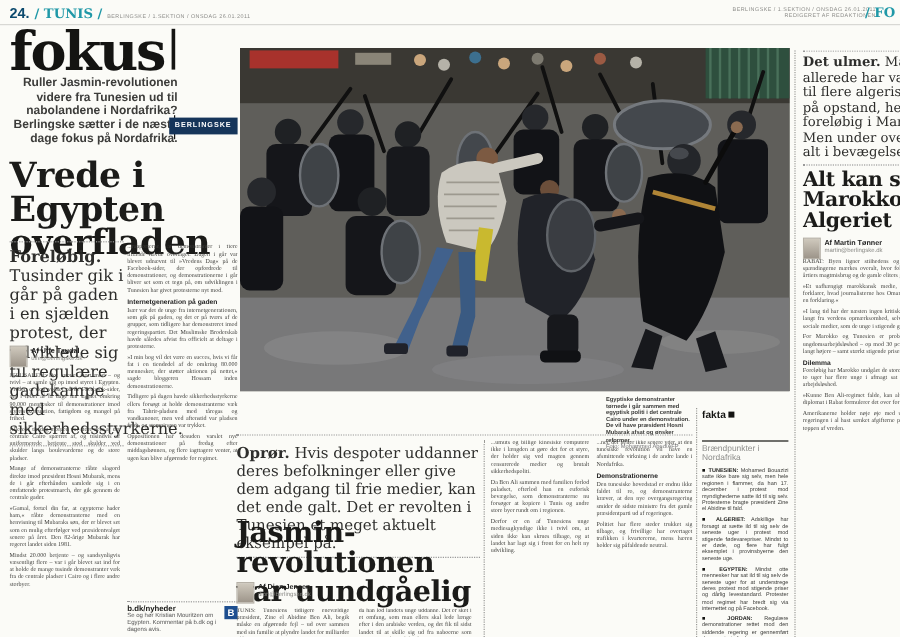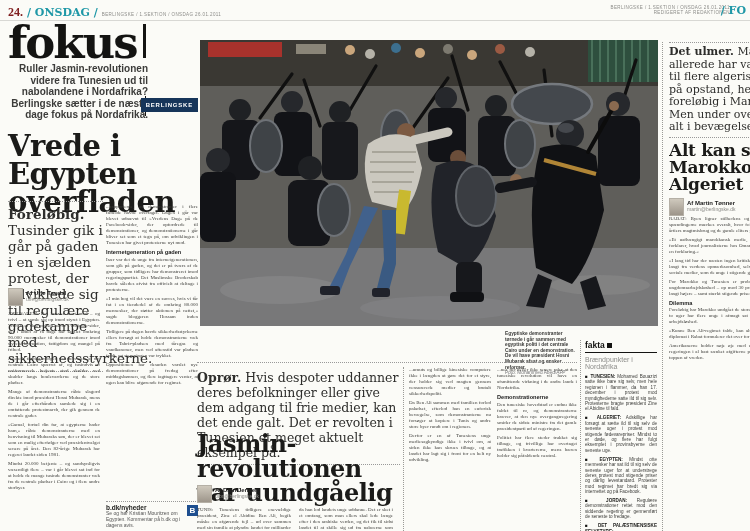--- a/index.html
+++ b/index.html
@@ -2,21 +2,21 @@
 <html><head>
 <meta charset="utf-8">
 <style>
   html,body{margin:0;padding:0;background:#e8e8e4;}
   .page{position:relative;width:750px;height:531px;background:#fbfbf7;overflow:hidden;
         font-family:"Liberation Serif",serif;color:#2b2b29;}
   .abs{position:absolute;}
 
   
   .topbar{position:absolute;left:8px;top:2px;right:4px;height:18px;}
-  .pgnum{font-family:Liberation Serif, serif;font-weight:bold;font-size:12px;color:#7f1d1d;}
+  .pgnum{font-family:Liberation Sans, sans-serif;font-weight:bold;font-size:12px;color:#0c4a6e;}
   .teal{color:#1f98a7;font-family:"DejaVu Serif",serif;font-weight:bold;font-size:11px;}
   .tinyinfo{font-family:"Liberation Sans",sans-serif;font-size:4.5px;color:#8b8b88;
             letter-spacing:.4px;text-transform:uppercase;}
   .topright{position:absolute;right:16px;top:3px;text-align:right;line-height:5px;}
   .topright-sec{position:absolute;right:0px;top:2px;}
   .toprule{position:absolute;left:0;right:0;top:20px;border-top:1px solid #d8d8d4;}
 
   
   .mast{left:8px;top:24px;width:190px;height:96px;}
   .fokus-logo{font-family:"DejaVu Serif",serif;font-weight:bold;font-size:45px;line-height:38px;
@@ -76,21 +76,21 @@
   .colB{left:299px;top:507px;width:94px;height:24px;}
   .vdiv{border-left:1px dotted #9a9a96;width:0;}
   .div-c{left:403px;top:367px;height:164px;}
   .colC{left:409px;top:367px;width:82px;height:164px;}
   .colD{left:497px;top:367px;width:80px;height:164px;}
 
   
   .div-f{left:580px;top:340px;height:191px;}
   .fakta{left:585px;top:340px;width:72px;height:191px;font-family:"Liberation Sans",sans-serif;}
   .fakta-label{font-weight:bold;font-size:8.5px;color:#141412;border-bottom:1px solid #141412;
-               padding-bottom:2px;width:100%;}
+               padding-bottom:17px;width:100%;}
   .fakta-sq{display:inline-block;width:5px;height:5px;background:#141412;margin-left:2px;}
   .fakta-title{font-size:7px;color:#8d8d8a;margin:3px 0 4px 0;}
   .fakta-item{font-size:4.6px;line-height:5.4px;color:#3d3d3a;text-align:justify;margin-bottom:3.5px;}
   .fakta-item b{color:#1b1b19;}
   .bullet{color:#141412;font-size:4.6px;}
 
   
   .div-r{left:662px;top:42px;height:489px;}
   .rcol{left:669px;top:42px;width:81px;height:489px;overflow:hidden;}
   .rcol-inner{width:150px;}
@@ -101,21 +101,21 @@
         letter-spacing:-.3px;color:#1b1b19;margin:4px 0 5px 0;width:150px;}
   .rbody{width:146px;margin-top:4px;}
 </style>
 </head>
 <body>
 
 <div class="page">
 
   <div class="topbar">
     <span class="pgnum">24.</span>
-    <span class="teal">/ ONSDAG /</span>
+    <span class="teal">/ TUNIS /</span>
     <span class="tinyinfo">BERLINGSKE / 1.SEKTION / ONSDAG 26.01.2011</span>
     <span class="topright tinyinfo">
       <span>BERLINGSKE / 1.SEKTION / ONSDAG 26.01.2011</span><br>
       <span>REDIGERET AF REDAKTIONEN</span>
     </span>
     <span class="teal topright-sec">/ FO</span>
   </div>
   <div class="toprule"></div>
 
   <div class="abs mast">

